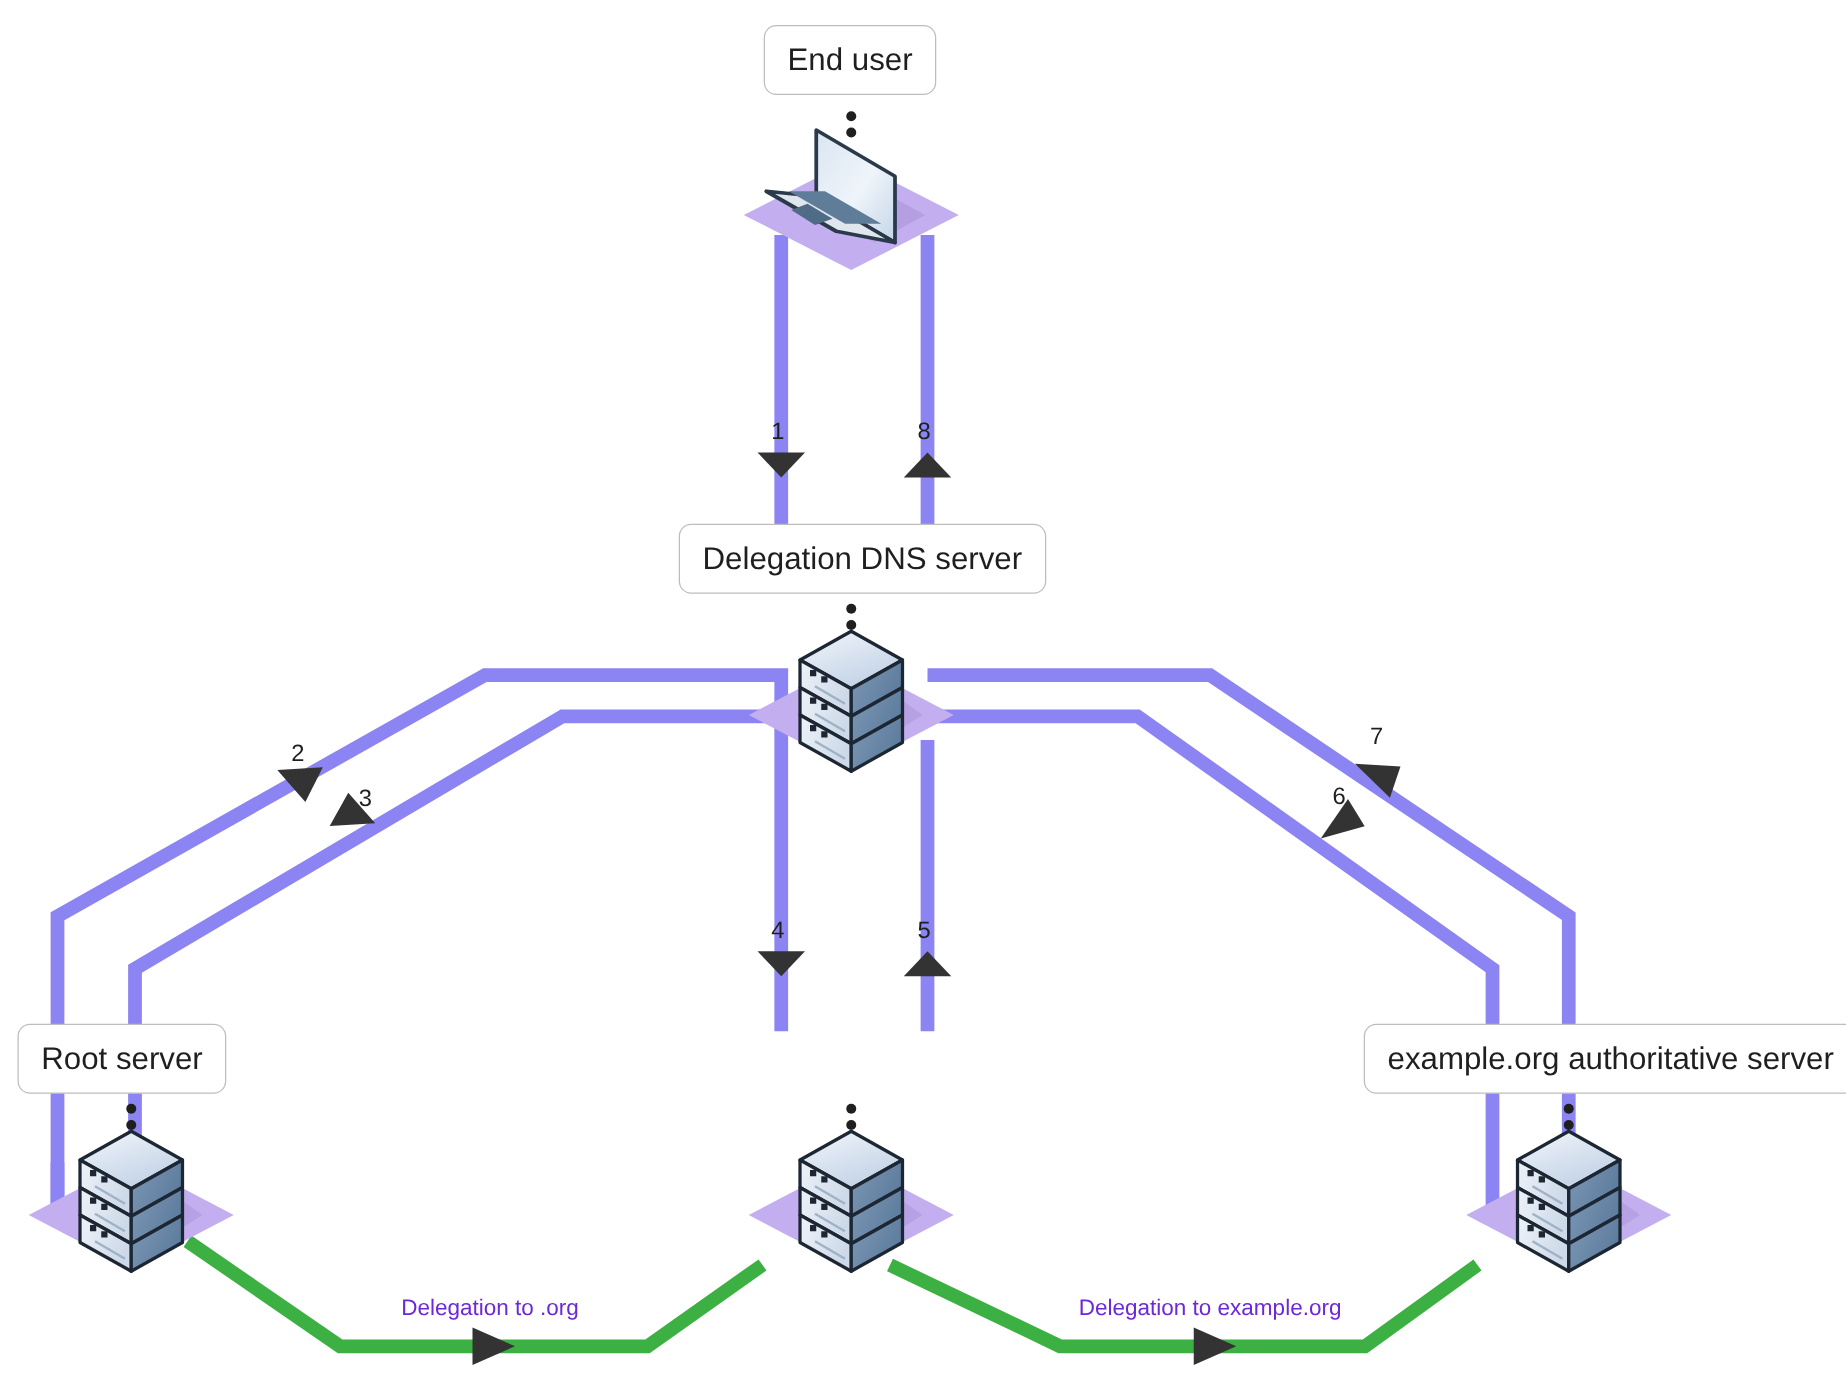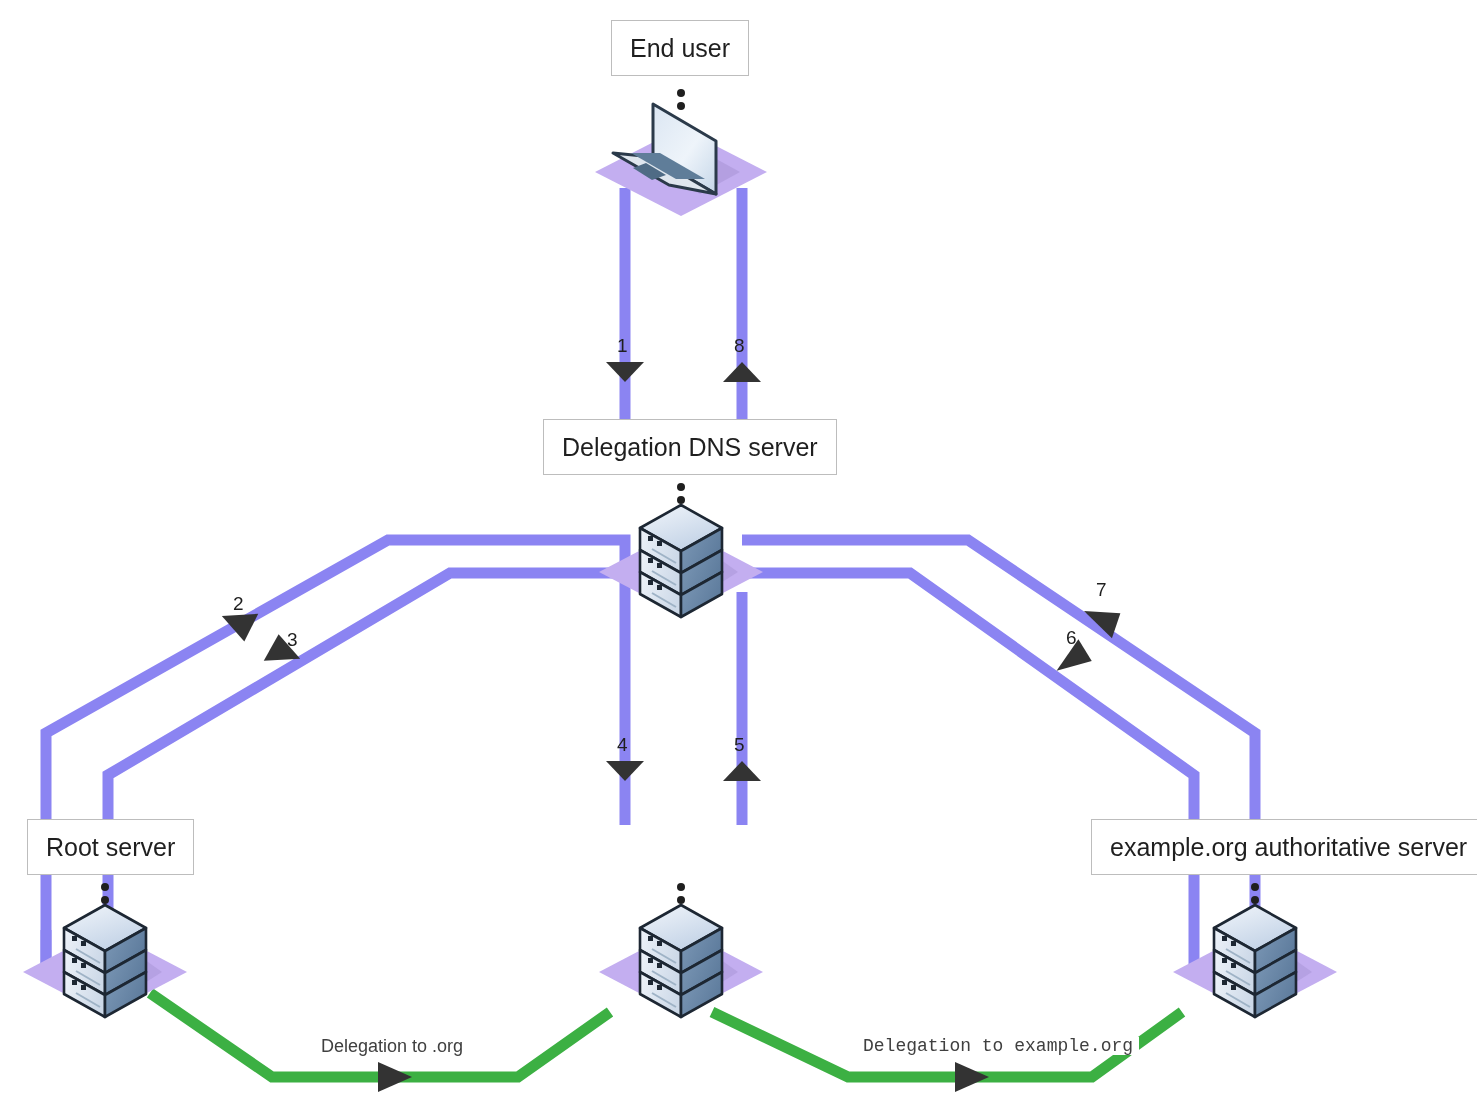--- a/index.html
+++ b/index.html
@@ -24,41 +24,41 @@
     left: 0;
     top: 0;
     width: 1477px;
     height: 1105px;
   }
   .node-label {
     position: absolute;
     box-sizing: border-box;
     background: #ffffff;
     border: 1px solid #bdbdbd;
-    border-radius: 0;
+    border-radius: 10px;
     color: #1f1f1f;
     font-size: 25px;
     line-height: 1;
     display: flex;
     align-items: center;
     justify-content: center;
     padding: 0 18px;
     height: 56px;
     white-space: nowrap;
   }
   .edge-num {
     position: absolute;
     font-size: 19px;
     color: #1f1f1f;
     line-height: 1;
   }
   .edge-text {
     position: absolute;
     font-size: 18px;
-    color: #404040;
+    color: #6d28d9;
     line-height: 1;
     background: #ffffff;
     padding: 0 6px;
     white-space: nowrap;
   }
 </style>
 </head>
 <body>
 
 <div id="stage">
@@ -265,30 +265,30 @@
           <path d="M 1226,971 L 1250,985"></path>
           <path d="M 1226,993 L 1250,1007"></path>
       </g>
     </g>
   </svg>
 
   <div class="node-label" style="left:611px; top:20px;">End user</div>
 
   <div class="node-label" style="left:543px; top:419px;">Delegation DNS server</div>
 
-  <div class="node-label" style="left:27px; top:819px;">Root server</div>
+  <div class="node-label" style="left:14px; top:819px;">Root server</div>
 
 
   <div class="node-label" style="left:1091px; top:819px;">example.org authoritative server</div>
 
   <div class="edge-num" style="left:617px; top:336px;">1</div>
   <div class="edge-num" style="left:233px; top:594px;">2</div>
   <div class="edge-num" style="left:287px; top:630px;">3</div>
   <div class="edge-num" style="left:617px; top:735px;">4</div>
   <div class="edge-num" style="left:734px; top:735px;">5</div>
   <div class="edge-num" style="left:1066px; top:628px;">6</div>
   <div class="edge-num" style="left:1096px; top:580px;">7</div>
   <div class="edge-num" style="left:734px; top:336px;">8</div>
 
   <div class="edge-text" style="left:315px; top:1037px;">Delegation to .org</div>
-  <div class="edge-text" style="left:857px; top:1037px;font-family:Liberation Mono, monospace;">Delegation to example.org</div>
+  <div class="edge-text" style="left:857px; top:1037px;">Delegation to example.org</div>
 
 </div>
 
 </body></html>

